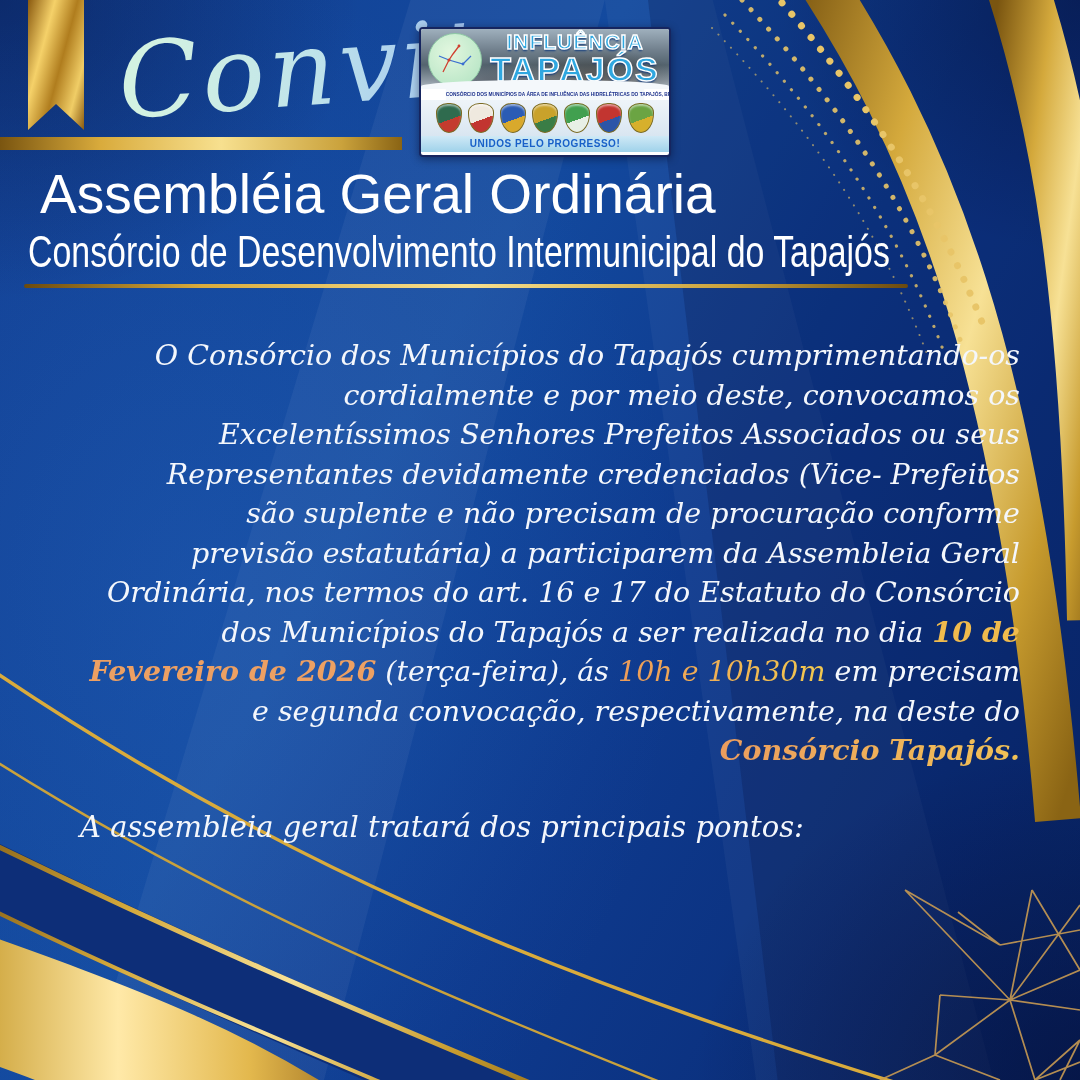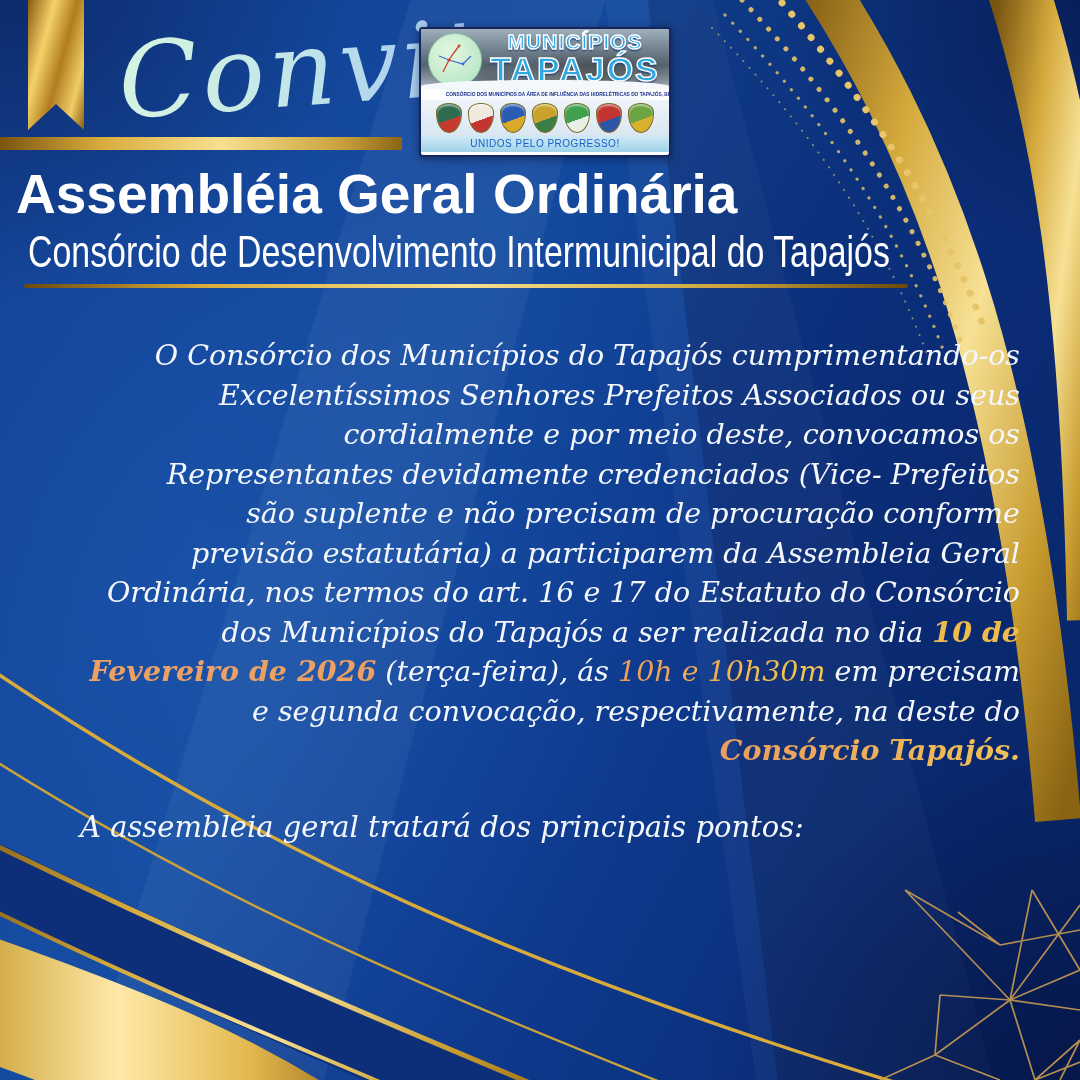--- a/index.html
+++ b/index.html
@@ -41,25 +41,25 @@
   .logo-title{position:absolute;left:64px;top:2px;width:180px;text-align:center;color:#2fa7e0;font-weight:800;
     -webkit-text-stroke:1.4px #ffffff;text-shadow:0 2px 2px #17407e;line-height:1.02;font-family:"Liberation Sans",sans-serif;}
   .logo-title .l1{font-size:21px;letter-spacing:1px;}
   .logo-title .l2{font-size:34px;letter-spacing:2px;}
   .logo-wave{position:absolute;left:0;right:0;bottom:0;height:9px;background:#f4f8fb;border-radius:100% 100% 0 0/140% 140% 0 0;}
   .logo-caption{height:11px;background:#f4f8fb;color:#1b2f8a;font-weight:700;font-size:6px;line-height:11px;
     white-space:nowrap;text-align:center;transform:scaleX(.8);transform-origin:center;}
   .crest-row{height:36px;background:linear-gradient(#eef4f9,#d9e6f1);display:flex;align-items:center;justify-content:center;gap:6px;}
   .crest{display:inline-block;width:24px;height:28px;border:1px solid #7a6a22;border-radius:45% 45% 50% 50%/30% 30% 65% 65%;
     box-shadow:inset 0 2px 2px rgba(255,255,255,.5);}
-  .motto{height:16px;background:linear-gradient(#cfe9f6,#9fd2ea);color:#1860c8;font-weight:400;font-size:10px;
+  .motto{height:16px;background:linear-gradient(#cfe9f6,#9fd2ea);color:#1860c8;font-weight:700;font-size:10px;
     line-height:16px;text-align:center;letter-spacing:.5px;}
 
   
-  .title{position:absolute;left:16px;top:162px;font-size:55px;font-weight:700;color:#ffffff;letter-spacing:0;}
+  .title{position:absolute;left:40px;top:162px;font-size:55px;font-weight:400;color:#ffffff;letter-spacing:0;}
   .subtitle{position:absolute;left:28px;top:227px;font-size:44px;font-weight:500;color:#ffffff;
     transform:scaleX(.77);transform-origin:left center;white-space:nowrap;}
   .underline{position:absolute;left:24px;top:284px;width:884px;height:4px;border-radius:2px;
     background:linear-gradient(90deg,#6b4a0e,#d9ab3c 20%,#f7e08f 50%,#caa23c 80%,#6b4a0e);}
 
   
   .paragraph{position:absolute;left:60px;top:336px;width:960px;display:flex;flex-direction:column;align-items:flex-end;
     font-family:"DejaVu Serif",serif;font-style:italic;font-size:28.5px;color:#f4f7fc;}
   .para-line{white-space:nowrap;line-height:39.5px;}
   .seg-n{color:#f4f7fc;}
@@ -137,21 +137,21 @@
       <div class="map-badge">
         <svg width="52" height="52" viewBox="0 0 52 52">
           <path d="M 14 38 L 20 26 L 24 20 L 30 12" stroke="#d04030" stroke-width="1.3" fill="none"></path>
           <path d="M 10 22 L 20 26 L 34 30 L 42 22" stroke="#3a6fd0" stroke-width="1.2" fill="none"></path>
           <circle cx="20" cy="26" r="1.6" fill="#d04030"></circle>
             <circle cx="30" cy="12" r="1.4" fill="#d04030"></circle>
           <circle cx="34" cy="30" r="1.4" fill="#3a6fd0"></circle>
         </svg>
       </div>
       <div class="logo-title">
-        <div class="l1">MUNICÍPIOS</div>
+        <div class="l1">INFLUÊNCIA</div>
         <div class="l2">TAPAJÓS</div>
       </div>
       <div class="logo-wave"></div>
     </div>
     <div class="logo-caption">CONSÓRCIO DOS MUNICÍPIOS DA ÁREA DE INFLUÊNCIA DAS HIDRELÉTRICAS DO TAPAJÓS, BR 230 E BR 163</div>
     <div class="crest-row">
         <span class="crest" style="background: linear-gradient(160deg, rgb(47, 107, 78) 0px, rgb(47, 107, 78) 55%, rgb(196, 59, 46) 55%, rgb(196, 59, 46) 100%);"></span>
         <span class="crest" style="background: linear-gradient(160deg, rgb(239, 233, 223) 0px, rgb(239, 233, 223) 55%, rgb(194, 53, 48) 55%, rgb(194, 53, 48) 100%);"></span>
         <span class="crest" style="background: linear-gradient(160deg, rgb(43, 92, 180) 0px, rgb(43, 92, 180) 55%, rgb(217, 169, 44) 55%, rgb(217, 169, 44) 100%);"></span>
         <span class="crest" style="background: linear-gradient(160deg, rgb(201, 162, 43) 0px, rgb(201, 162, 43) 55%, rgb(58, 125, 70) 55%, rgb(58, 125, 70) 100%);"></span>
@@ -161,22 +161,22 @@
       </div>
     <div class="motto">UNIDOS PELO PROGRESSO!</div>
   </div>
 
   <div class="title">Assembléia Geral Ordinária</div>
   <div class="subtitle">Consórcio de Desenvolvimento Intermunicipal do Tapajós</div>
   <div class="underline"></div>
 
   <div class="paragraph">
       <div class="para-line"><span class="seg-n">O Consórcio dos Municípios do Tapajós cumprimentando-os</span></div>
+      <div class="para-line"><span class="seg-n">cordialmente e por meio deste, convocamos os</span></div>
       <div class="para-line"><span class="seg-n">Excelentíssimos Senhores Prefeitos Associados ou seus</span></div>
-      <div class="para-line"><span class="seg-n">cordialmente e por meio deste, convocamos os</span></div>
       <div class="para-line"><span class="seg-n">Representantes devidamente credenciados (Vice- Prefeitos</span></div>
       <div class="para-line"><span class="seg-n">são suplente e não precisam de procuração conforme</span></div>
       <div class="para-line"><span class="seg-n">previsão estatutária) a participarem da Assembleia Geral</span></div>
       <div class="para-line"><span class="seg-n">Ordinária, nos termos do art. 16 e 17 do Estatuto do Consórcio</span></div>
       <div class="para-line"><span class="seg-n">dos Municípios do Tapajós a ser realizada no dia </span><span class="seg-gold">10 de</span></div>
       <div class="para-line"><span class="seg-orange">Fevereiro de 2026</span><span class="seg-n"> (terça-feira), ás </span><span class="seg-hours">10h e 10h30m</span><span class="seg-n"> em precisam</span></div>
       <div class="para-line"><span class="seg-n">e segunda convocação, respectivamente, na deste do</span></div>
       <div class="para-line"><span class="seg-final">Consórcio Tapajós.</span></div>
     </div>
 

